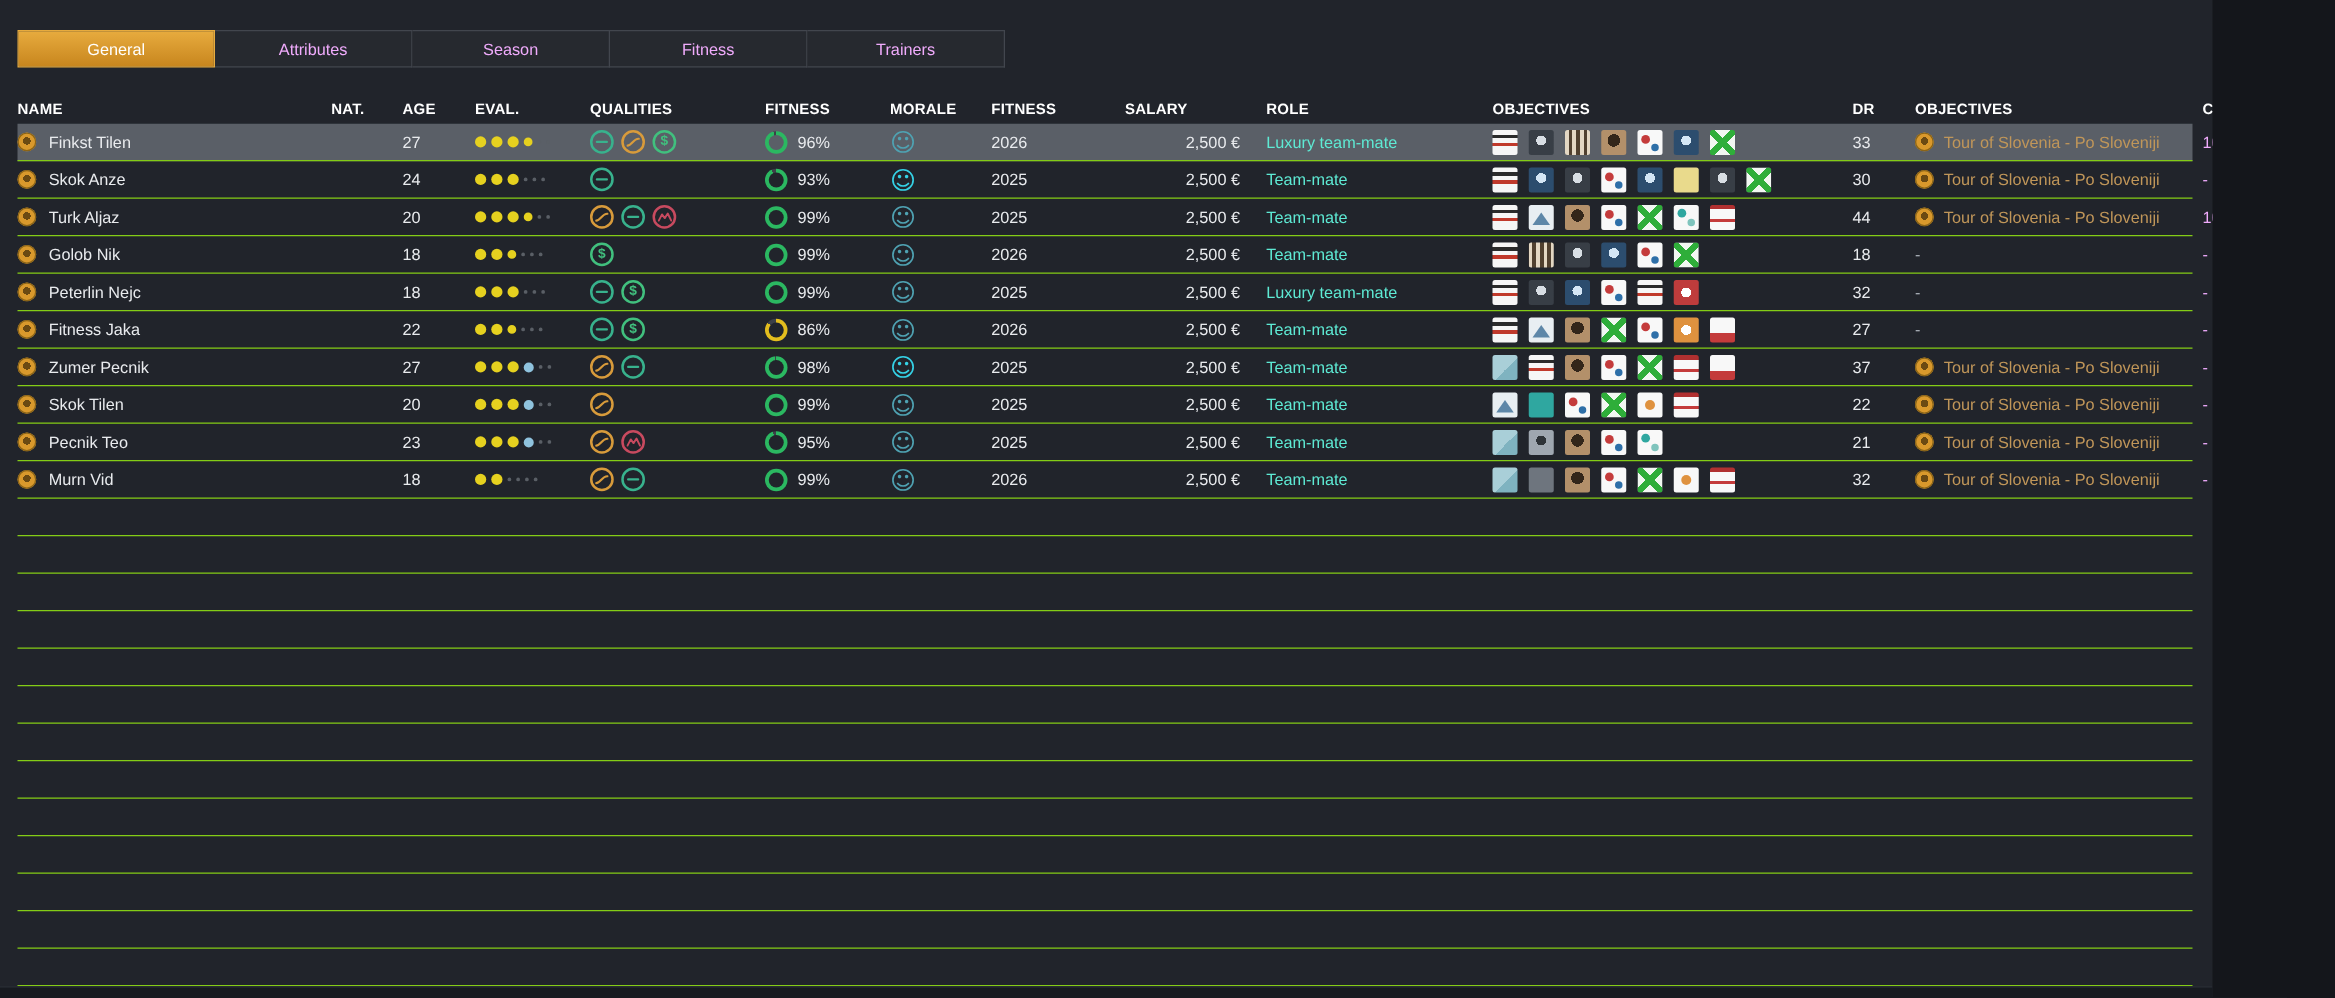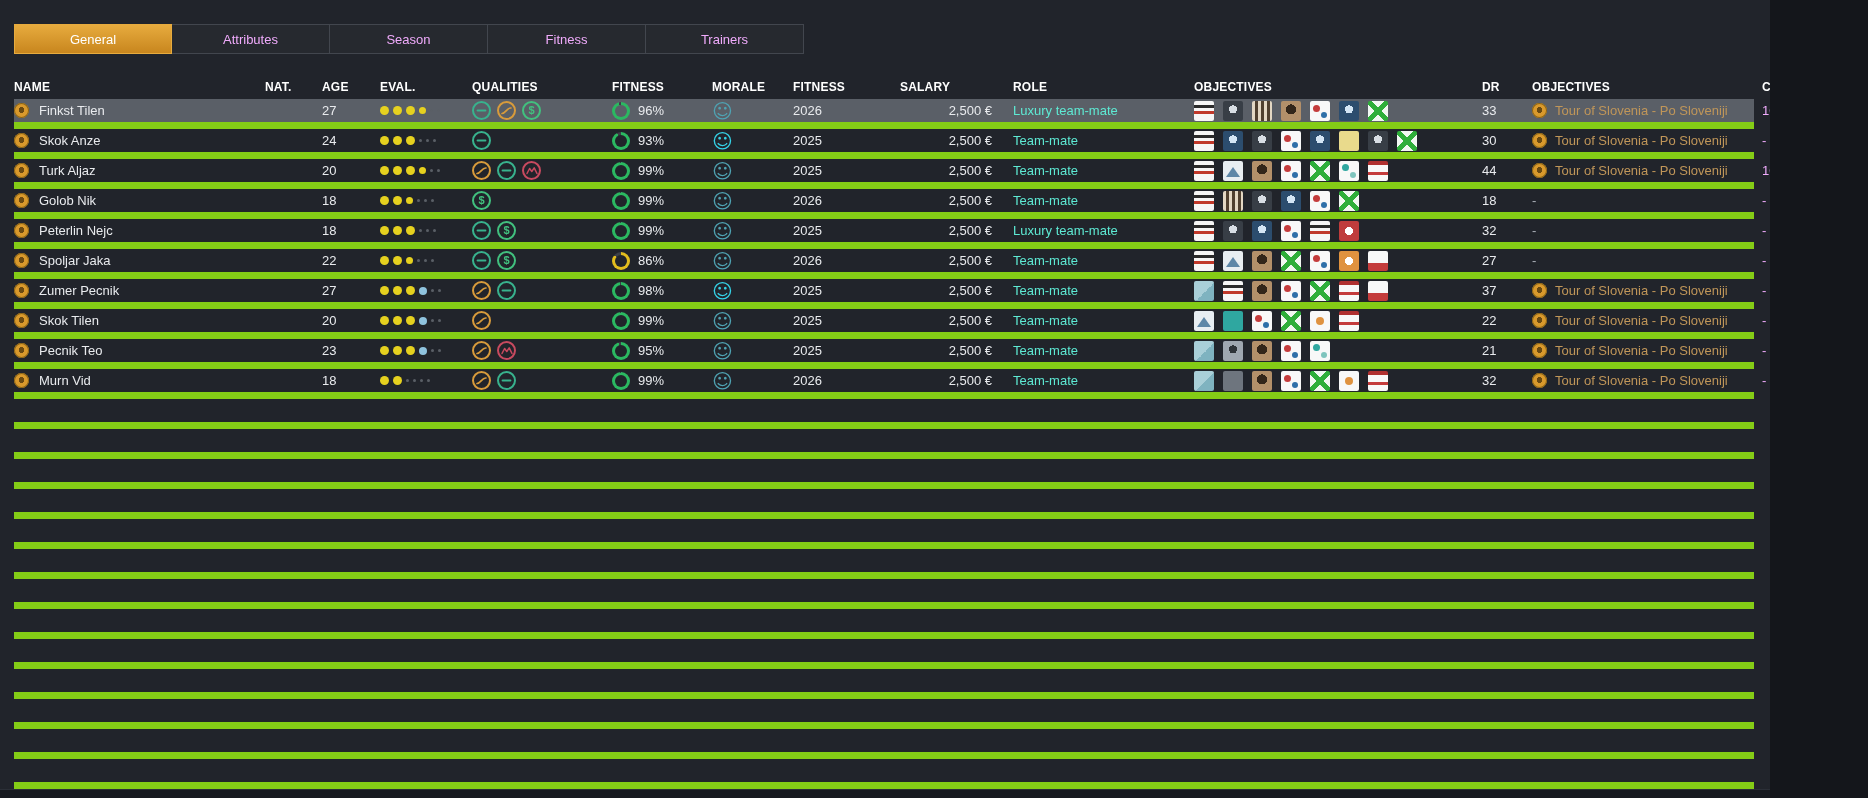--- a/index.html
+++ b/index.html
@@ -16,21 +16,21 @@
 
   
   .table{position:absolute;top:74px;left:14px;right:16px}
   .grid{display:grid;align-items:center;
         grid-template-columns:251px 57px 58px 92px 140px 100px 81px 107px 92px 202px 288px 50px 230px 1fr}
   .thead{height:25px}
   .th{font-size:12px;font-weight:700;color:#ffffff;letter-spacing:.2px;white-space:nowrap}
   .th.salary{text-align:left}
   .th.role{padding-left:21px}
 
-  .row{height:30px;border-bottom:7px solid #84cc16;--bg:#21242b}
+  .row{height:30px;border-bottom:1px solid #84cc16;--bg:#21242b}
   .row.selected{background:#5a5f67;--bg:#5a5f67}
   .cell{font-size:13px;display:flex;align-items:center;min-width:0;white-space:nowrap}
   .cell.salary{justify-content:flex-end}
   .cell.role{padding-left:21px;color:#5eead4}
   .name-cell{gap:10px}
   .cur-cell{gap:8px}
   .fit-cell{gap:8px}
   .q-cell{gap:6px}
   .obj-cell{gap:9px}
   .eval-cell{gap:4px}
@@ -389,21 +389,21 @@
     <div class="cell">32</div>
     <div class="cell cur-cell">
 
       <span class="cur-text dash">-</span>
     </div>
     <div class="cell class-cell">-</div>
   </div>
         <div class="row grid">
     <div class="cell name-cell">
       <span class="badge"></span>
-      <span>Spoljar Jaka</span>
+      <span>Fitness Jaka</span>
     </div>
     <div class="cell"></div>
     <div class="cell">22</div>
     <div class="cell eval-cell">
             <span class="dot dot-y"></span>
             <span class="dot dot-y"></span>
             <span class="dot dot-yh"></span>
             <span class="dot dot-e"></span>
             <span class="dot dot-e"></span>
             <span class="dot dot-e"></span>

